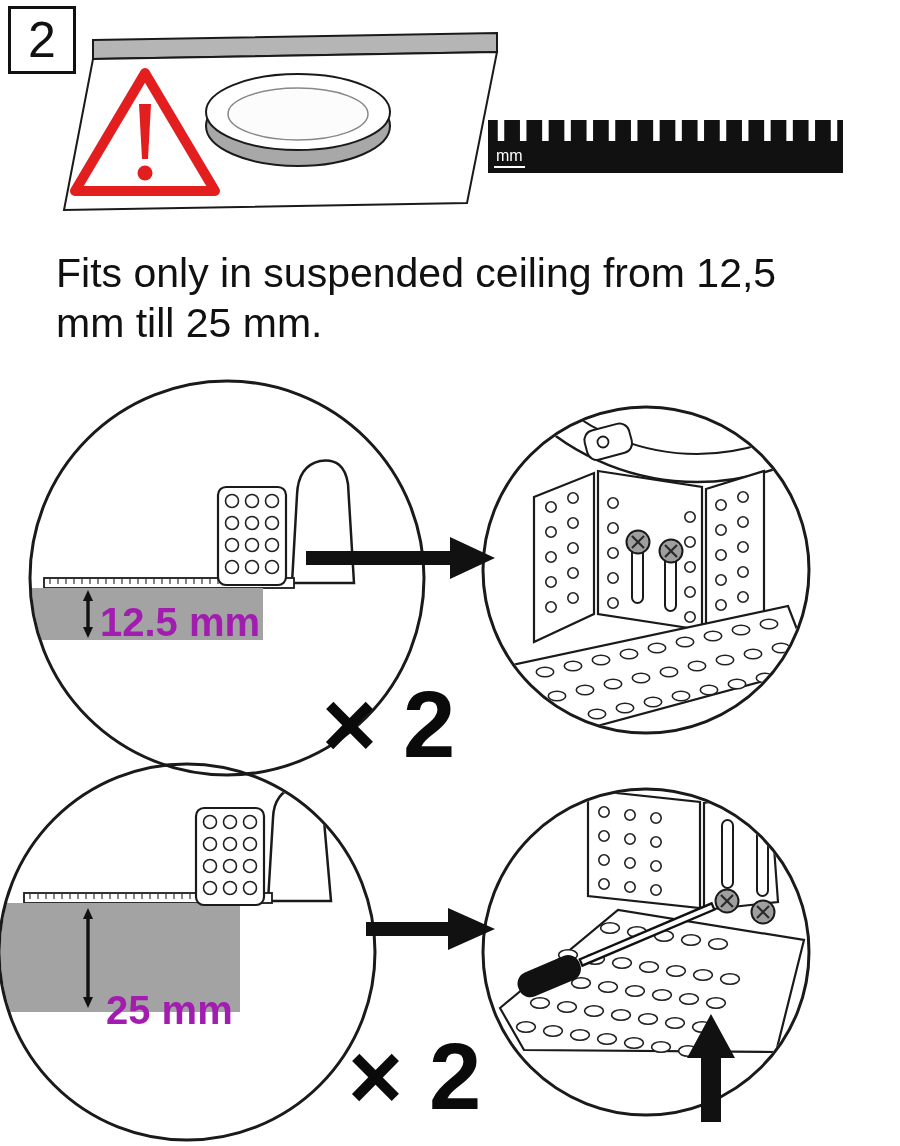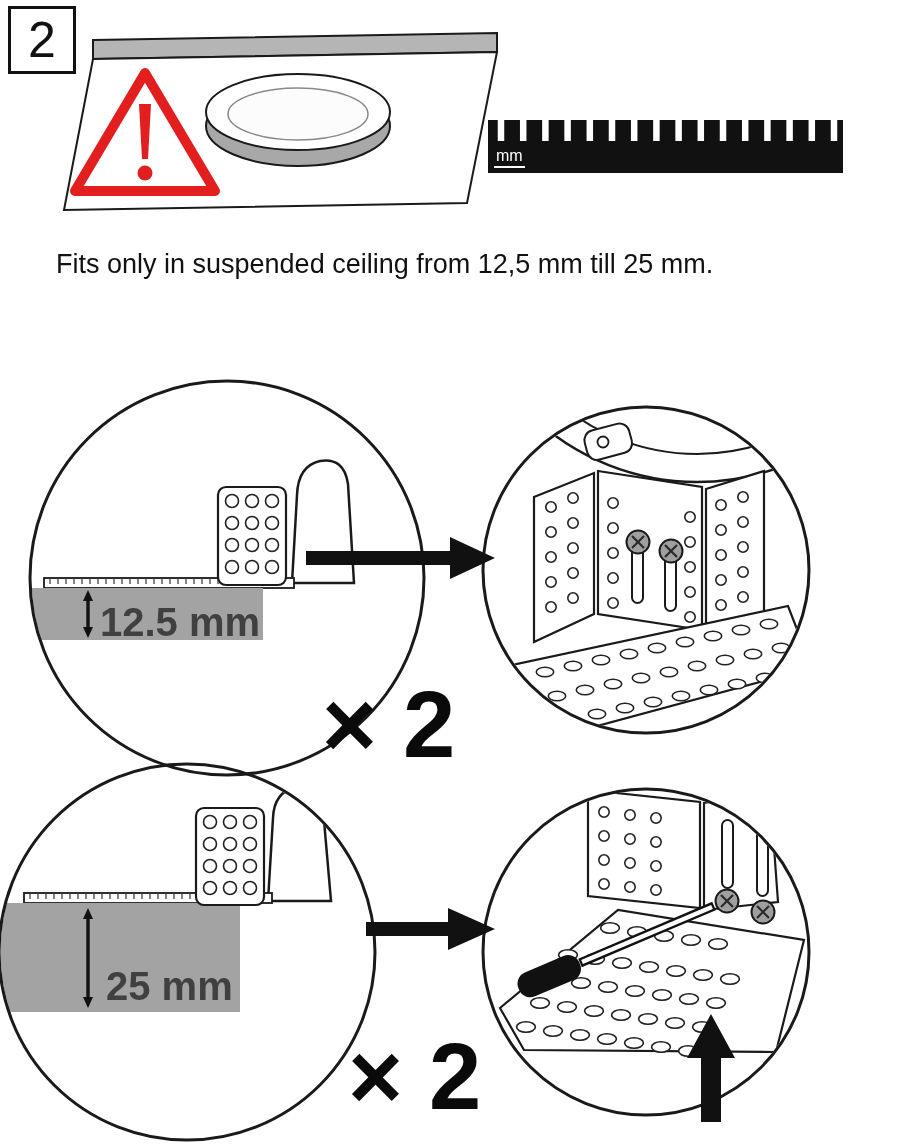--- a/index.html
+++ b/index.html
@@ -3,24 +3,24 @@
 <meta charset="utf-8">
 <style>
   html,body{margin:0;padding:0;background:#fff;}
   .page{position:relative;width:900px;height:1146px;background:#fff;overflow:hidden;
         font-family:"Liberation Sans",sans-serif;color:#111;}
   svg.art{position:absolute;left:0;top:0;z-index:1;}
   .txt{position:absolute;z-index:2;white-space:pre;}
   .step-box{position:absolute;left:8px;top:6px;width:62px;height:62px;border:3px solid #111;
             display:flex;align-items:center;justify-content:center;z-index:2;background:#fff;}
   .step-box span{font-size:50px;line-height:1;}
-  .instruction{left:56px;top:248px;width:760px;font-size:27px;line-height:1.22;white-space:normal;}
-  .dim{font-weight:700;color:#404040;}
+  .instruction{left:56px;top:248px;width:760px;font-size:41px;line-height:1.22;white-space:normal;}
+  .dim{font-weight:700;color:#a21caf;}
   .dim1{left:100px;top:600px;font-size:40px;}
-  .dim2{left:106px;top:964px;font-size:40px;}
+  .dim2{left:106px;top:988px;font-size:40px;}
   .mult{font-weight:700;color:#0a0a0a;font-size:94px;line-height:1;}
   .mult1{left:322px;top:678px;}
   .mult2{left:348px;top:1030px;}
   .ruler-label{left:494px;top:147px;font-size:16px;color:#fff;border-bottom:2px solid #fff;
                padding:0 2px 1px 2px;font-weight:400;}
 </style>
 </head>
 <body>
 
 <div class="page">

